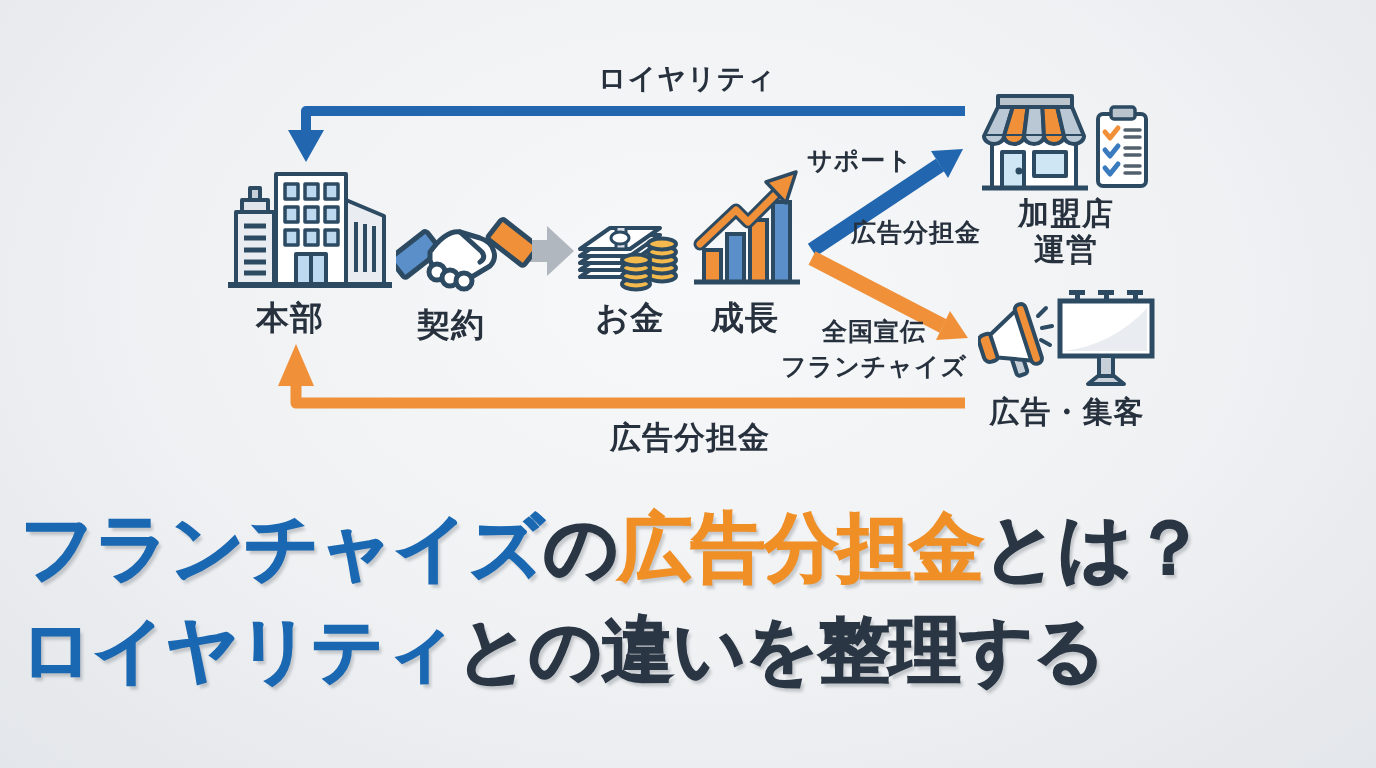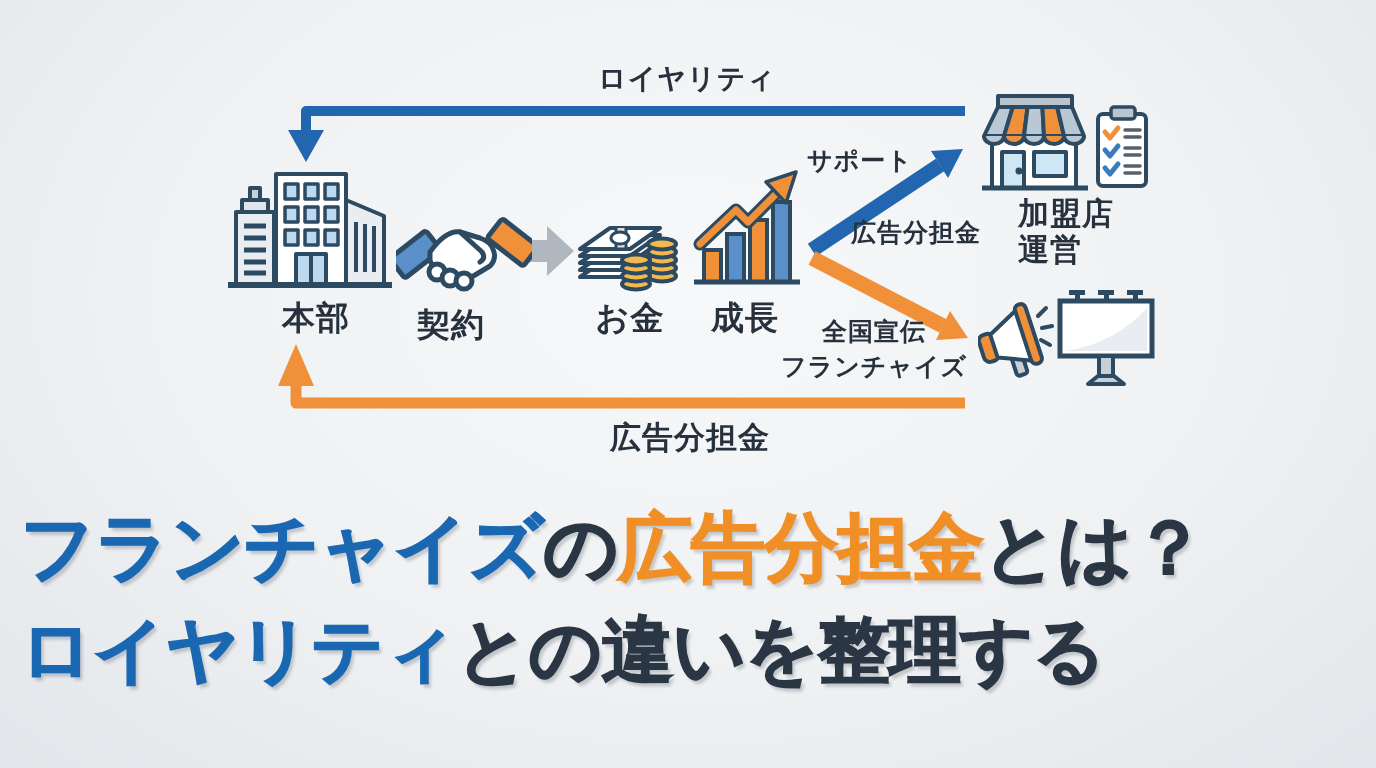--- a/index.html
+++ b/index.html
@@ -9,21 +9,21 @@
     background:radial-gradient(ellipse at 50% 38%,#f7f8f9 0%,#eff1f3 55%,#e3e6ea 100%);
   }
   .abs{position:absolute;}
   .lbl{
     position:absolute;font-weight:bold;color:#27313d;white-space:nowrap;
     transform:translateX(-50%);letter-spacing:1px;
   }
   .lbl.left{transform:none;}
   .node-lbl{font-size:33px;}
   .small-lbl{font-size:25px;text-align:center;}
-  .center-txt{}
+  .center-txt{text-align:center;}
   .title{
     position:absolute;left:0;top:496px;width:1376px;text-align:left;
     font-weight:bold;line-height:1.40;letter-spacing:-1px;padding-left:20px;
   }
   .title .t1{font-size:74px;}
   .title .t2{font-size:72px;}
   .title span{
     -webkit-text-stroke:1.5px currentColor;
     text-shadow:3px 4px 3px rgba(40,50,60,0.22);
   }
@@ -90,21 +90,21 @@
           <rect x="97" y="47" width="13" height="15"></rect>
         <rect x="57" y="70" width="13" height="15"></rect>
           <rect x="77" y="70" width="13" height="15"></rect>
           <rect x="97" y="70" width="13" height="15"></rect>
       </g>
       <rect x="68" y="94" width="30" height="30" fill="#bcd9ef"></rect>
       <line x1="83" y1="94" x2="83" y2="124"></line>
       <line x1="0" y1="125" x2="164" y2="125" stroke-width="6"></line>
     </g>
   </svg>
-  <div class="lbl node-lbl" style="left:316px;top:296px">本部</div>
+  <div class="lbl node-lbl" style="left:290px;top:296px">本部</div>
 
   <svg class="abs" style="left:396px;top:202px" width="136" height="96" viewBox="0 0 136 96">
     <g stroke="#2d4a63" stroke-linejoin="round" stroke-linecap="round">
       <rect x="-4" y="40" width="46" height="25" rx="3" fill="#5b8fc9" stroke-width="5" transform="rotate(-38 19 52)"></rect>
       <rect x="94" y="28" width="46" height="25" rx="3" fill="#f0913a" stroke-width="5" transform="rotate(38 117 40)"></rect>
       <path d="M34 50 Q50 28 64 30 L84 36 Q96 40 98 50 Q100 58 94 64 L74 76 Q58 82 46 74 Q36 66 34 58 Z" fill="#ffffff" stroke-width="5"></path>
       <path d="M64 30 L86 50 Q90 56 84 60" fill="none" stroke-width="5"></path>
       <circle cx="41" cy="70" r="8" fill="#ffffff" stroke-width="5"></circle>
       <circle cx="54" cy="76" r="8" fill="#ffffff" stroke-width="5"></circle>
       <circle cx="68" cy="79" r="8" fill="#ffffff" stroke-width="5"></circle>
@@ -223,20 +223,21 @@
         <rect x="48" y="6" width="5" height="8"></rect>
       <rect x="71" y="2" width="16" height="5"></rect>
         <rect x="77" y="6" width="5" height="8"></rect>
     </g>
     <rect x="4" y="13" width="92" height="55" fill="#ffffff" stroke="#2d4a63" stroke-width="5"></rect>
     <path d="M9 63 Q58 56 91 20 L91 63 Z" fill="#e9edf1"></path>
     <rect x="43" y="68" width="14" height="22" fill="#c7d0d8" stroke="#2d4a63" stroke-width="4"></rect>
     <polygon points="32,96 68,96 58,88 42,88" fill="#c7d0d8" stroke="#2d4a63" stroke-width="4" stroke-linejoin="round"></polygon>
   </svg>
 
+  <div class="lbl" style="left:1067px;top:392px;font-size:30px">広告・集客</div>
 
   <div class="title">
     <div class="t1">
       <span class="c-blue">フランチャイズ</span><span class="c-dark">の</span><span class="c-orange">広告分担金</span><span class="c-dark">とは？</span>
     </div>
     <div class="t2">
       <span class="c-blue">ロイヤリティ</span><span class="c-dark">との違いを整理する</span>
     </div>
   </div>
 

